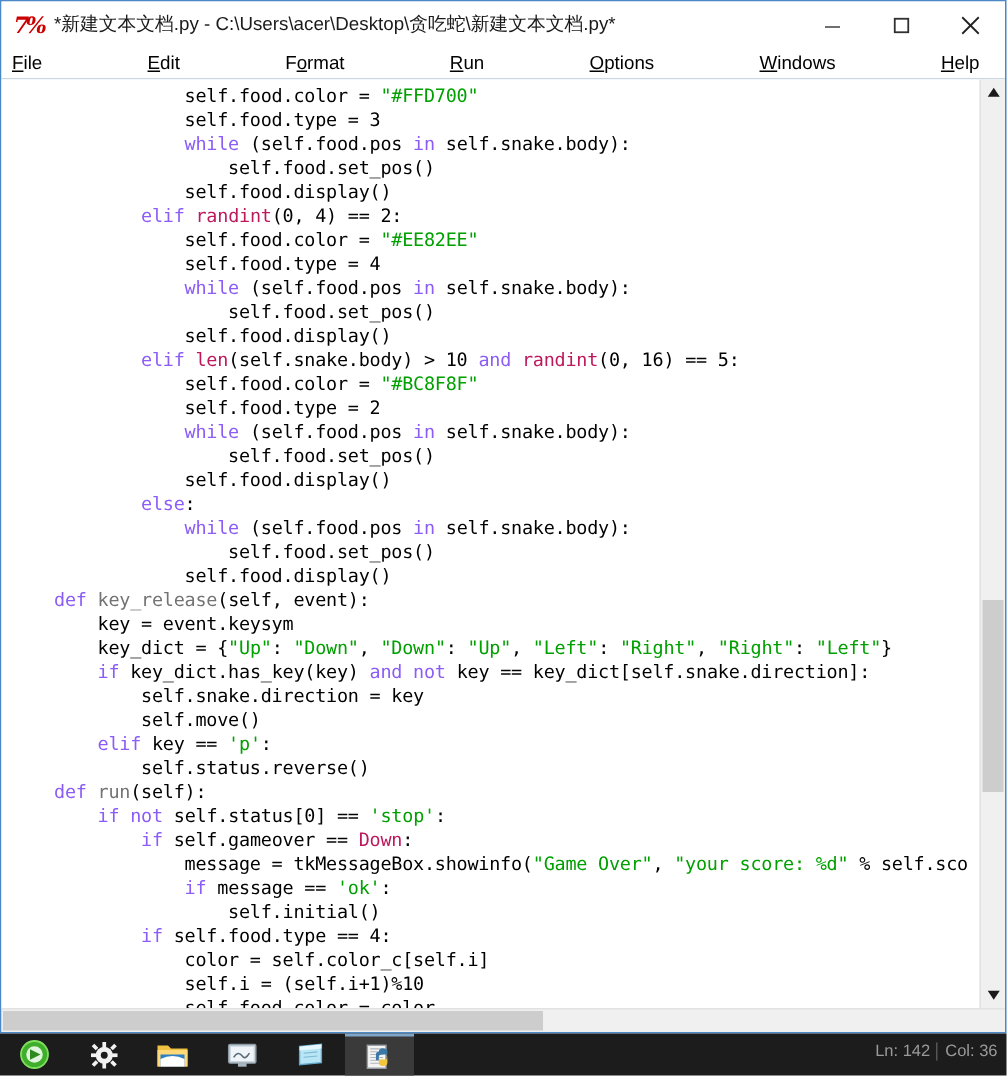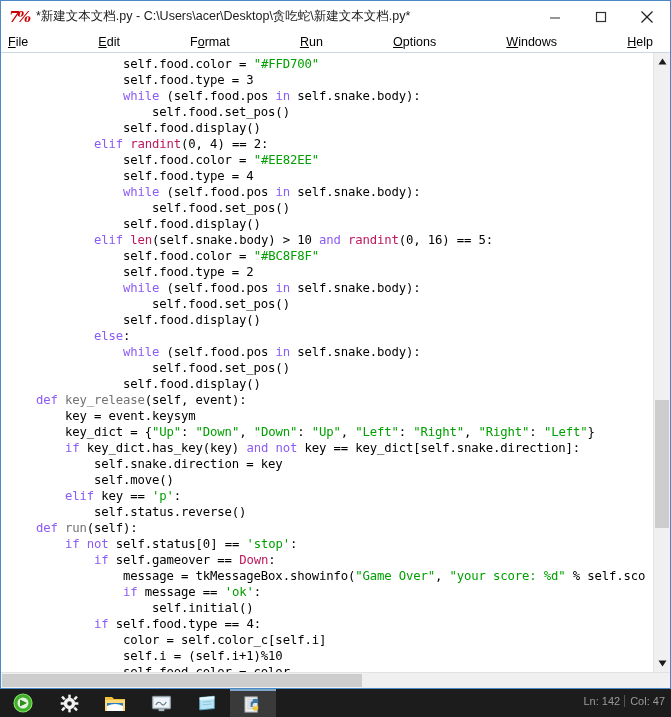--- a/index.html
+++ b/index.html
@@ -397,15 +397,15 @@
           <line x1="4" y1="14" x2="11" y2="14"></line>
       </g>
       <path d="M10 6 q0 -2.5 3 -2.5 q3 0 3 2.5 v2 h-4 q-2 0 -2 2 v2 h-2 v-4 q0 -2 2 -2 Z" fill="#3a78a8"></path>
       <path d="M14 9 q2 0 2 2.5 v2 q0 2.5 -3 2.5 q-3 0 -3 -2.5 v-2 h4 q2 0 2 -2 Z" fill="#f0c63c"></path>
     </svg>
   </div>
 
   <div id="tray">
     <span id="status-ln">Ln: 142</span>
     <span class="statusdiv"></span>
-    <span id="status-col">Col: 47</span>
+    <span id="status-col">Col: 36</span>
   </div>
 </div>
 
 </body></html>

